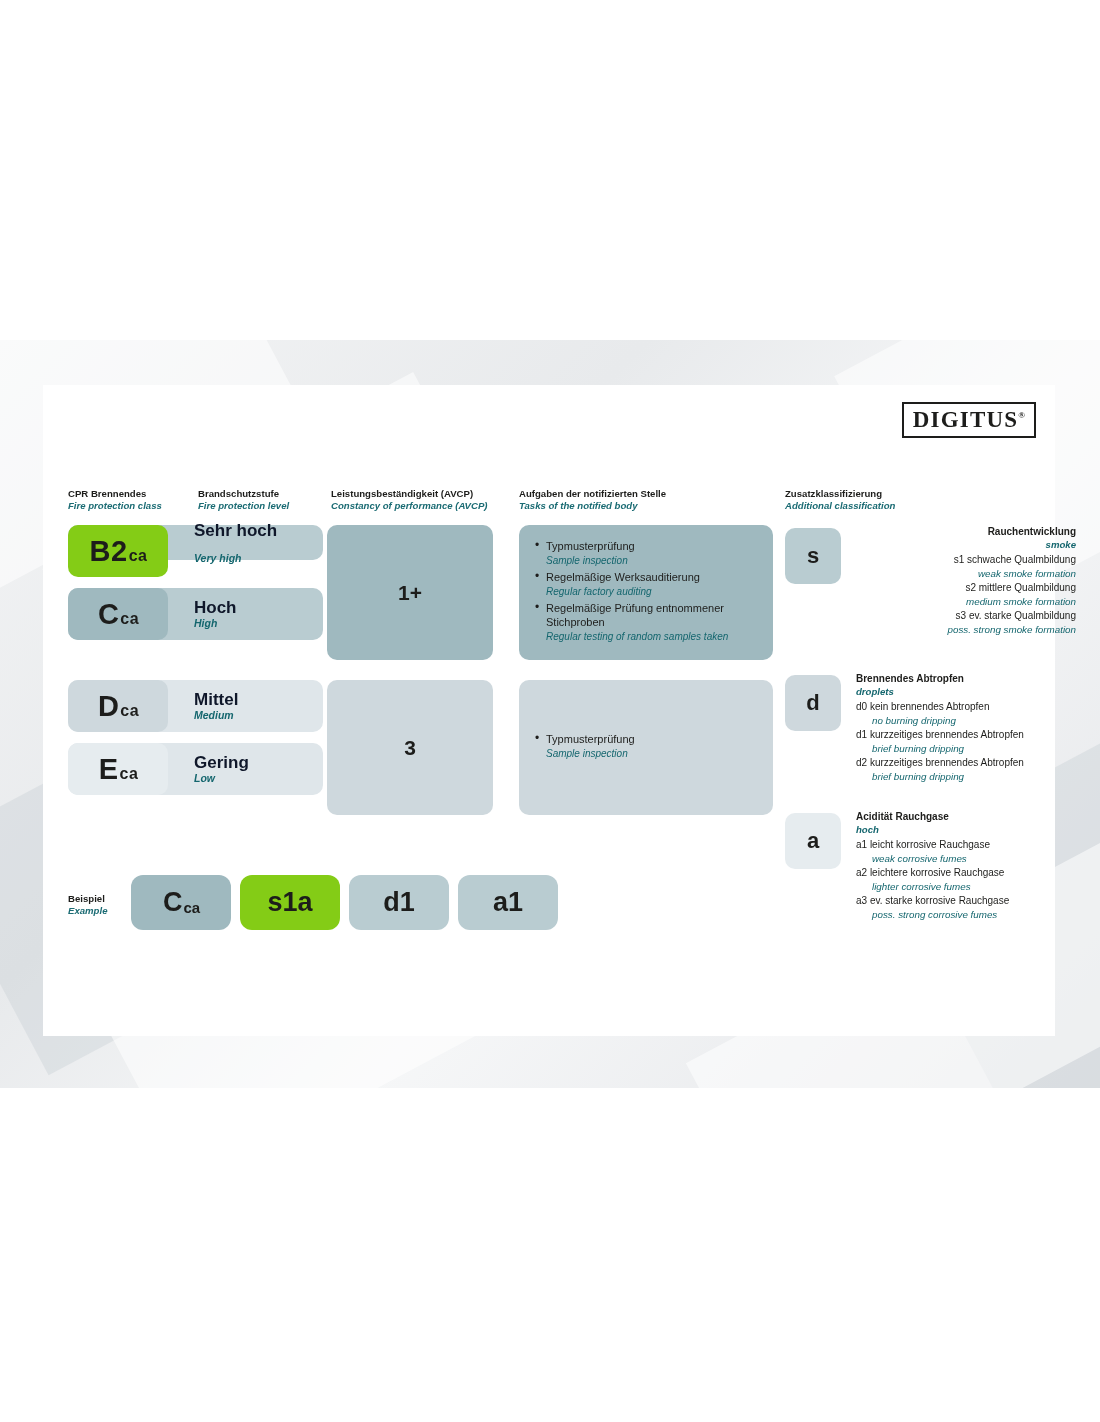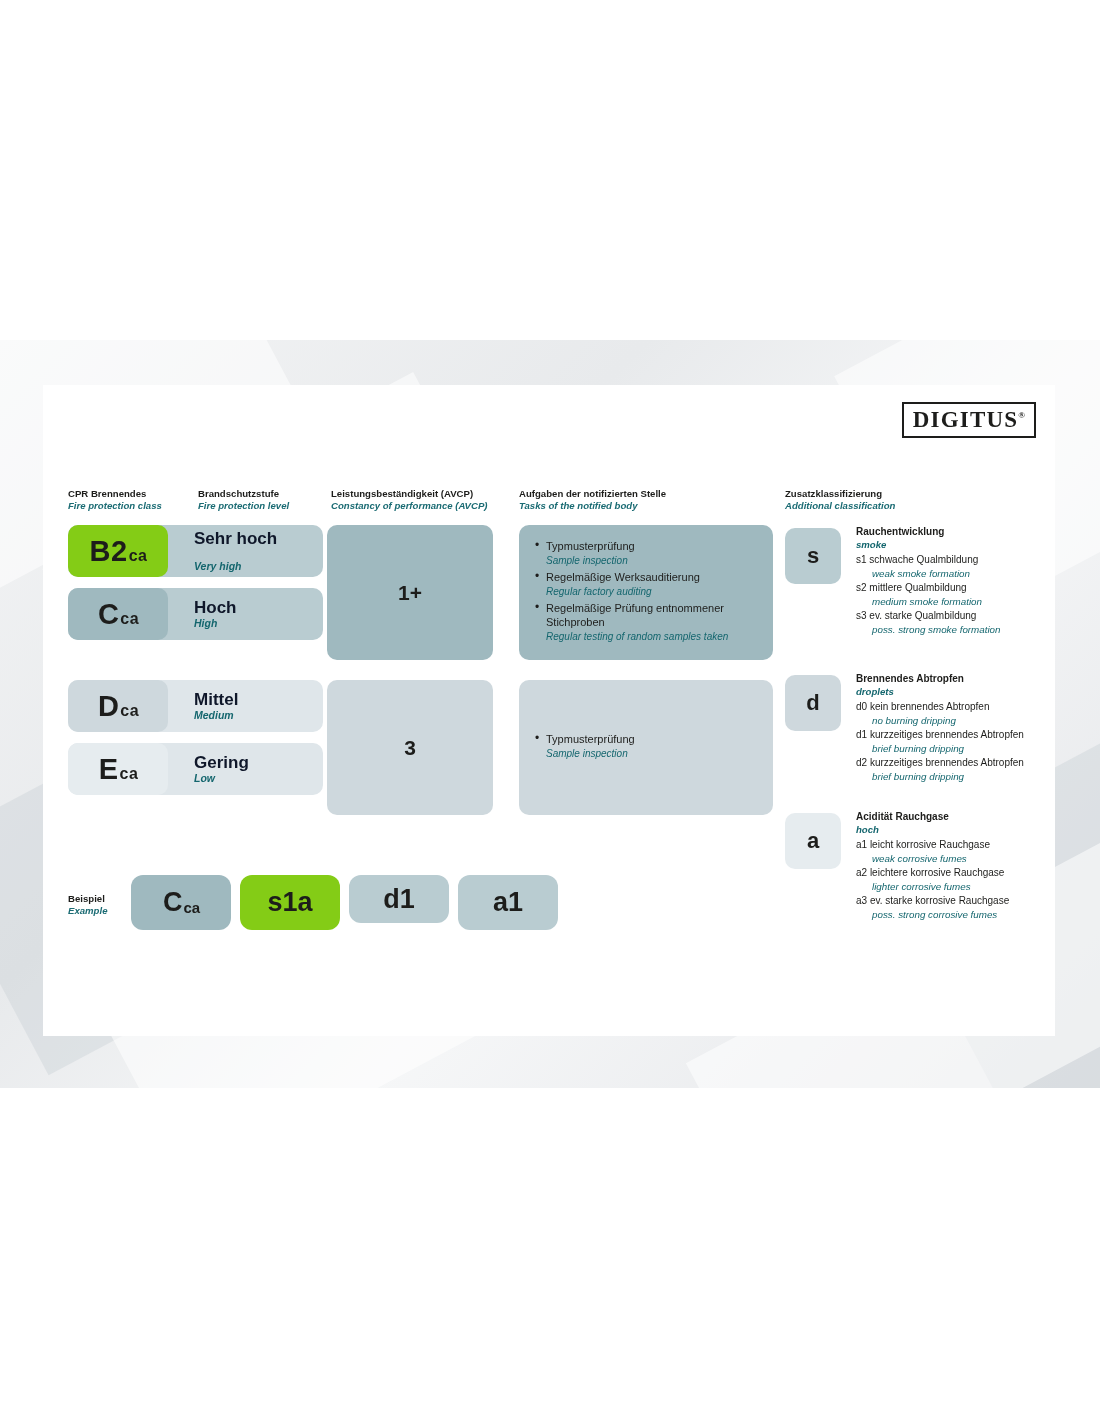--- a/index.html
+++ b/index.html
@@ -285,21 +285,21 @@
   </div>
   <div class="colhead" style="left:476px; top:103px; width:250px;">
     <span class="de">Aufgaben der notifizierten Stelle</span>
     <span class="en">Tasks of the notified body</span>
   </div>
   <div class="colhead" style="left:742px; top:103px; width:220px;">
     <span class="de">Zusatzklassifizierung</span>
     <span class="en">Additional classification</span>
   </div>
 
-  <div class="blk teallight levelband" style="left:25px; top:140px; width:255px; height:52px;gap:12px;">
+  <div class="blk teallight levelband" style="left:25px; top:140px; width:255px; height:35px;gap:12px;">
     <span class="de" style="padding-left:112px;">Sehr hoch</span>
     <span class="en" style="padding-left:112px;">Very high</span>
   </div>
   <div class="blk teallight levelband" style="left:25px; top:203px; width:255px; height:52px;">
     <span class="de" style="padding-left:112px;">Hoch</span>
     <span class="en" style="padding-left:112px;">High</span>
   </div>
 
   <div class="blk tealdark classchip" style="left:25px; top:140px; width:100px; height:52px;">
     <span>B2</span>
@@ -367,31 +367,31 @@
     <span class="en">Example</span>
   </div>
 
   <div class="blk tealmid exchip" style="left:88px; top:490px; width:100px; height:55px;">
     <span>C</span>
       <sub>ca</sub>
   </div>
   <div class="blk tealdark exchip" style="left:197px; top:490px; width:100px; height:55px;">
     <span>s1a</span>
   </div>
-  <div class="blk teallight exchip" style="left:306px; top:490px; width:100px; height:48px;">
+  <div class="blk teallight exchip" style="left:306px; top:490px; width:100px; height:55px;">
     <span>d1</span>
   </div>
   <div class="blk teallight exchip" style="left:415px; top:490px; width:100px; height:55px;">
     <span>a1</span>
   </div>
 
   <div class="rcircle teallight" style="left:742px; top:143px;">
     <span>s</span>
   </div>
-  <div class="rblock" style="left:813px; top:140px; width:200px;">
+  <div class="rblock" style="left:833px; top:140px; width:200px;text-align:right;">
     <div class="title">Rauchentwicklung</div>
     <div class="titleen">smoke</div>
     <div class="de">s1 schwache Qualmbildung</div>
     <div class="en">weak smoke formation</div>
     <div class="de">s2 mittlere Qualmbildung</div>
     <div class="en">medium smoke formation</div>
     <div class="de">s3 ev. starke Qualmbildung</div>
     <div class="en">poss. strong smoke formation</div>
   </div>
 

